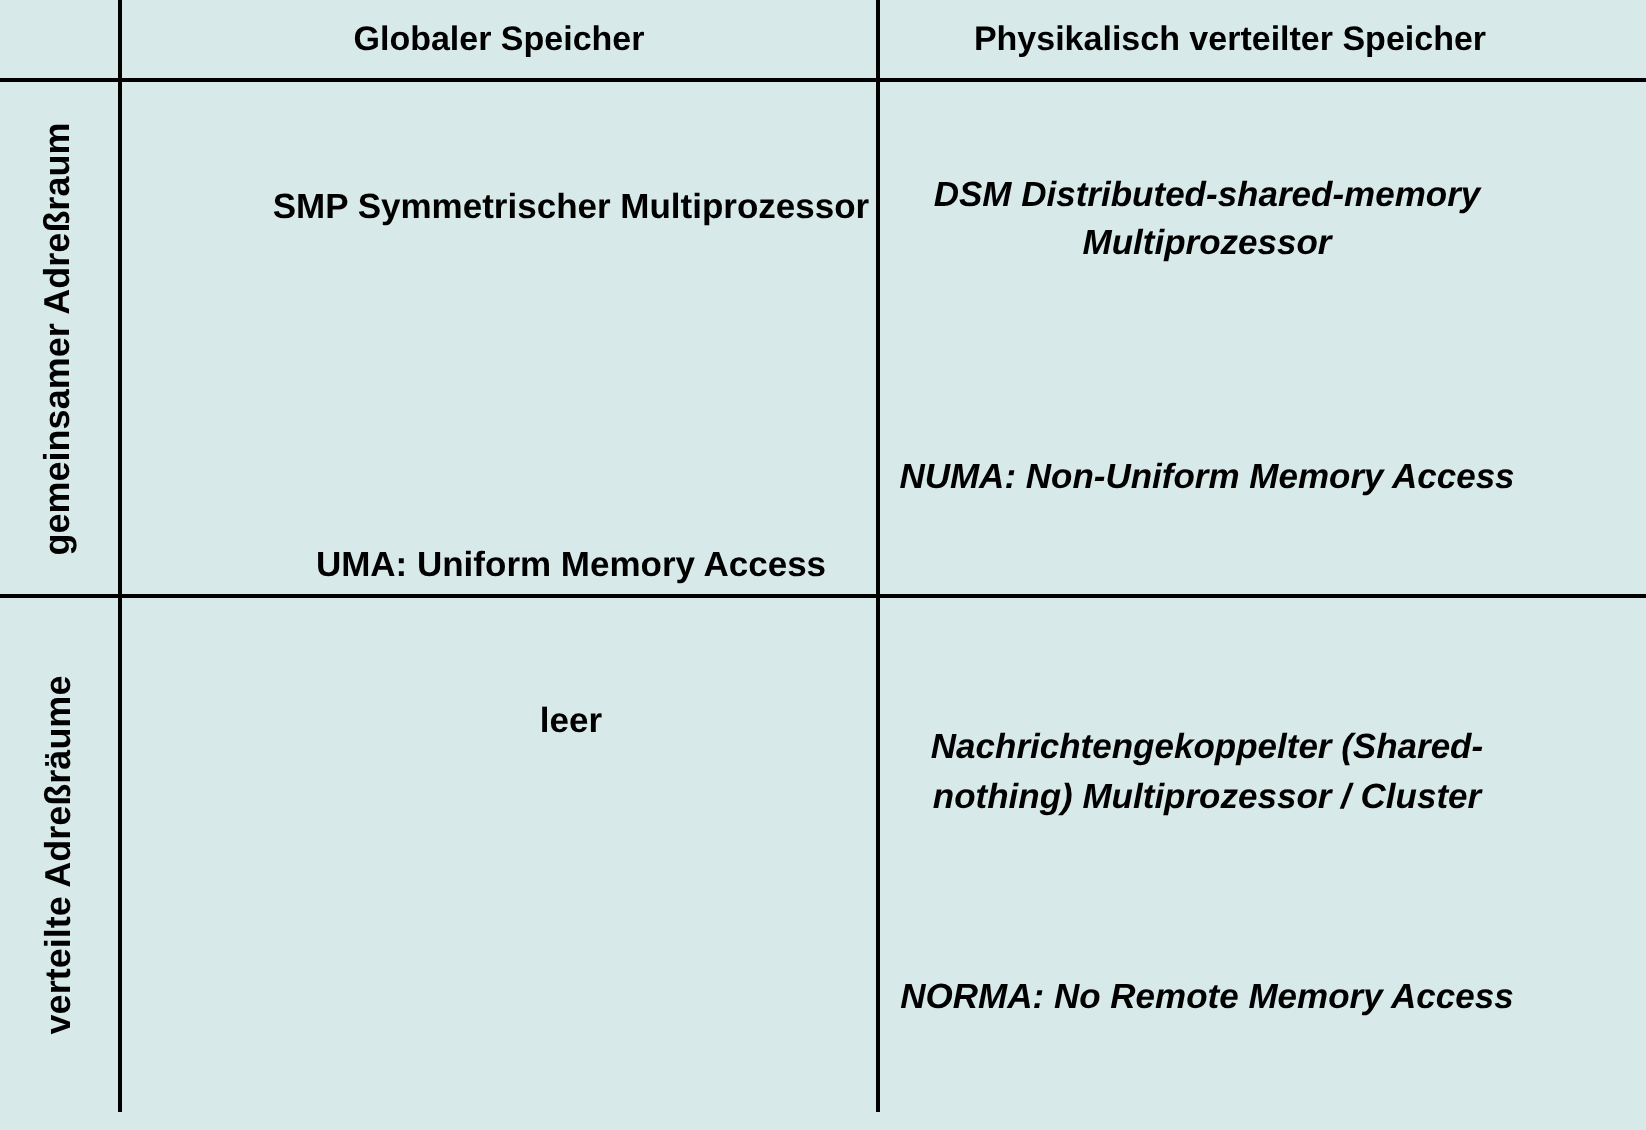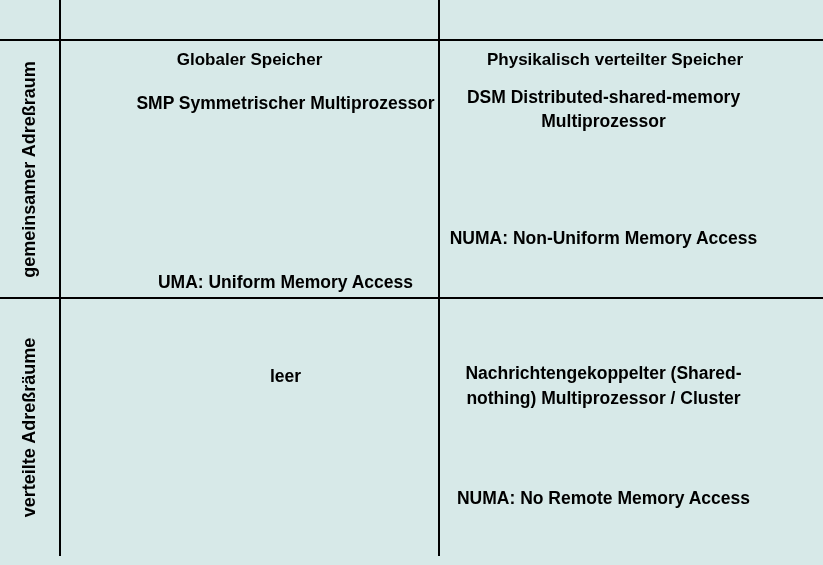--- a/index.html
+++ b/index.html
@@ -25,21 +25,21 @@
     position: absolute;
     left: 0; width: 823px; height: 2px;
     background: #000;
   }
   .h1 { top: 39px; }
   .h2 { top: 297px; }
   .col-header {
     position: absolute;
     top: 0; height: 40px;
     display: flex; align-items: center; justify-content: center;
-    font-weight: bold; font-size: 17px; margin-top: 40px;
+    font-weight: bold; font-size: 17px;
   }
   .col-header.left  { left: 61px;  width: 377px; }
   .col-header.right { left: 440px; width: 350px; }
   .row-header {
     position: absolute;
     left: 0; width: 59px;
     display: flex; align-items: center; justify-content: center;
   }
   .row-header.r1 { top: 41px;  height: 256px; }
   .row-header.r2 { top: 299px; height: 257px; }
@@ -49,26 +49,26 @@
     font-weight: bold; font-size: 18px;
   }
   .cell-text {
     position: absolute;
     text-align: center;
     font-weight: bold; font-size: 17.5px;
     line-height: 24px;
     white-space: pre-line;
   }
   .colL { left: 61px;  width: 449px; }
-  .colR { left: 440px; width: 327px; }
+  .colR { left: 440px; width: 327px; font-style: italic; }
   .smp   { top: 91px;  }
   .dsm   { top: 85px;  }
   .uma   { top: 226px; margin-top: 44px; }
   .numa  { top: 226px; }
-  .leer  { top: 364px; }
+  .leer  { top: 348px; }
   .snmp  { top: 341px; line-height: 25px; margin-top: 20px; }
   .norma { top: 486px; }
 </style>
 </head>
 <body>
 
 <div class="page">
 
   <div class="vline v1"></div>
   <div class="vline v2"></div>
@@ -94,15 +94,15 @@
   <div class="cell-text colR dsm">DSM Distributed-shared-memory
 Multiprozessor</div>
 
   <div class="cell-text colR numa">NUMA: Non-Uniform Memory Access</div>
 
   <div class="cell-text colL leer">leer</div>
 
   <div class="cell-text colR snmp">Nachrichtengekoppelter (Shared-
 nothing) Multiprozessor / Cluster</div>
 
-  <div class="cell-text colR norma">NUMA: No Remote Memory Access</div>
+  <div class="cell-text colR norma">NORMA: No Remote Memory Access</div>
 
 </div>
 
 </body></html>

